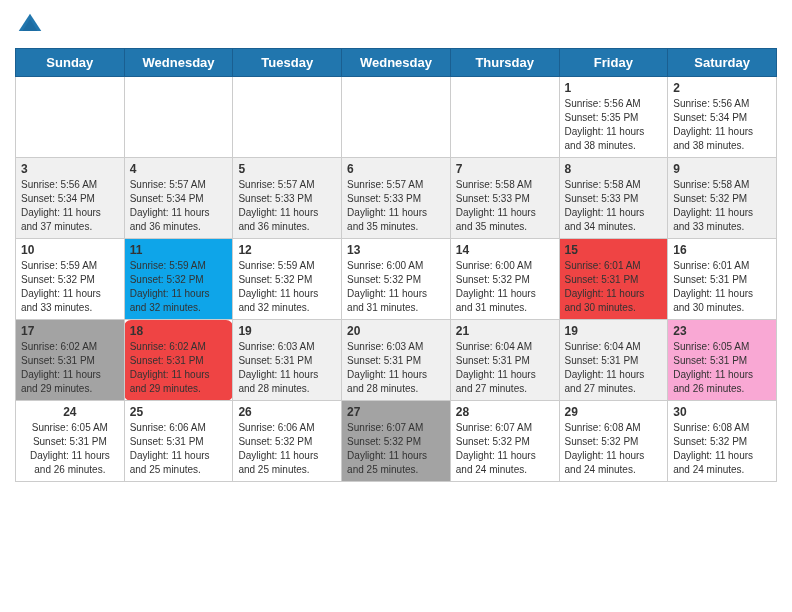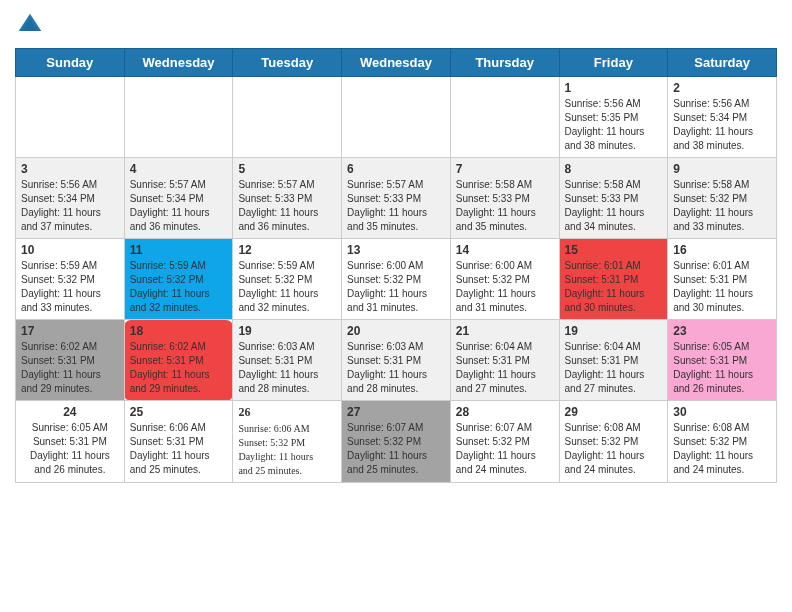--- a/index.html
+++ b/index.html
@@ -312,21 +312,21 @@
 Daylight: 11 hours
 and 26 minutes.</div>
           </td>
           <td style="background: rgb(255, 255, 255);">
             <span class="day-num">25</span>
             <div class="day-info" style="white-space: pre-line;">Sunrise: 6:06 AM
 Sunset: 5:31 PM
 Daylight: 11 hours
 and 25 minutes.</div>
           </td>
-          <td style="background: rgb(255, 255, 255); font-family: Liberation Serif, serif;">
+          <td style="background: rgb(255, 255, 255);">
             <span class="day-num">26</span>
             <div class="day-info" style="white-space: pre-line;">Sunrise: 6:06 AM
 Sunset: 5:32 PM
 Daylight: 11 hours
 and 25 minutes.</div>
           </td>
           <td style="background: #a3a3a3;">
             <span class="day-num">27</span>
             <div class="day-info" style="white-space: pre-line;">Sunrise: 6:07 AM
 Sunset: 5:32 PM

